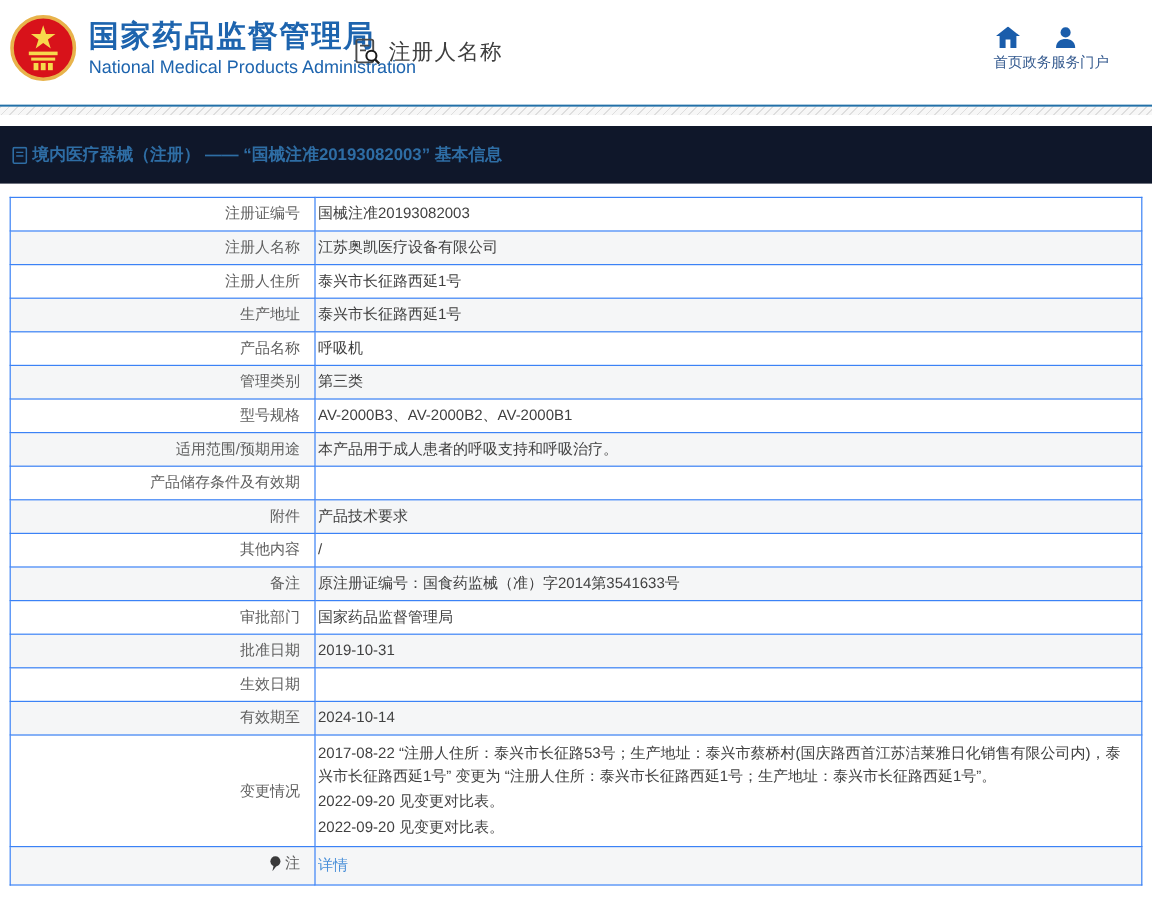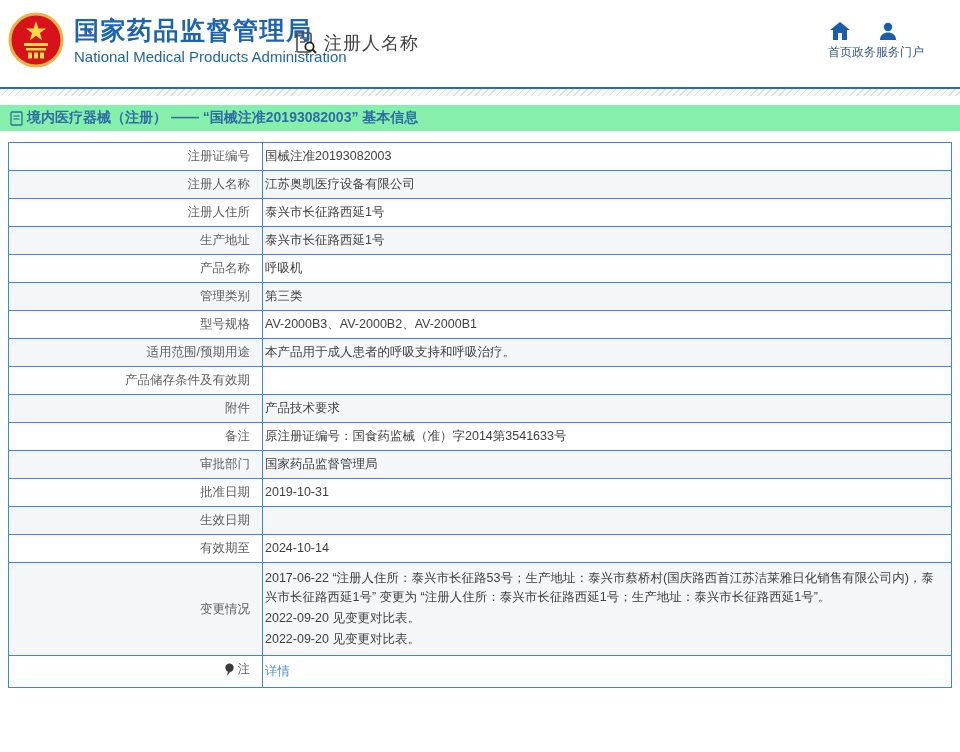--- a/index.html
+++ b/index.html
@@ -18,21 +18,21 @@
   .header-nav { position: absolute; right: 36px; top: 22px; display: flex; }
   .nav-item { display: flex; flex-direction: column; align-items: center; gap: 4px; cursor: pointer; }
   .nav-item .lbl { font-size: 12px; color: #33598e; white-space: nowrap; }
 
   
   .blue-rule { height: 2px; background: #2270a8; }
   .hatch-band { height: 7px; background: repeating-linear-gradient(135deg, #dedede 0 1px, #f7f7f7 1px 5px); }
   .gap-white { height: 9px; background: #fff; }
 
   
-  .breadcrumb-bar { height: 26px; background: #86efac; display: flex; align-items: center; padding: 0 10px; gap: 4px; }
+  .breadcrumb-bar { height: 48px; background: #0f172a; display: flex; align-items: center; padding: 0 10px; gap: 4px; }
   .breadcrumb-text { font-size: 14px; font-weight: bold; color: #2e6da4; }
 
   
   .table-wrap { margin: 11px 8px 0 8px; }
   table.info { width: 100%; border-collapse: collapse; table-layout: fixed; }
   table.info col.c1 { width: 254px; }
   table.info tr:nth-child(even) { background: #f5f6f7; }
   table.info th, table.info td { border: 1px solid #3b82f6; font-size: 12.5px; line-height: 15px; vertical-align: middle; }
   table.info th { text-align: right; font-weight: normal; color: #5f5f5f; padding: 6px 12px 6px 6px; }
   table.info td { text-align: left; color: #404040; padding: 6px 8px 6px 2px; word-break: break-all; }
@@ -143,20 +143,24 @@
         </tr>
         <tr>
           <th>产品储存条件及有效期</th>
           <td></td>
         </tr>
         <tr>
           <th>附件</th>
           <td>产品技术要求</td>
         </tr>
         <tr>
+          <th>其他内容</th>
+          <td>/</td>
+        </tr>
+        <tr>
           <th>备注</th>
           <td>原注册证编号：国食药监械（准）字2014第3541633号</td>
         </tr>
         <tr>
           <th>审批部门</th>
           <td>国家药品监督管理局</td>
         </tr>
         <tr>
           <th>批准日期</th>
           <td>2019-10-31</td>
@@ -165,21 +169,21 @@
           <th>生效日期</th>
           <td></td>
         </tr>
         <tr>
           <th>有效期至</th>
           <td>2024-10-14</td>
         </tr>
         <tr>
           <th>变更情况</th>
           <td>
-            <div class="vline">2017-06-22 “注册人住所：泰兴市长征路53号；生产地址：泰兴市蔡桥村(国庆路西首江苏洁莱雅日化销售有限公司内)，泰兴市长征路西延1号” 变更为 “注册人住所：泰兴市长征路西延1号；生产地址：泰兴市长征路西延1号”。</div>
+            <div class="vline">2017-08-22 “注册人住所：泰兴市长征路53号；生产地址：泰兴市蔡桥村(国庆路西首江苏洁莱雅日化销售有限公司内)，泰兴市长征路西延1号” 变更为 “注册人住所：泰兴市长征路西延1号；生产地址：泰兴市长征路西延1号”。</div>
             <div class="vline">2022-09-20 见变更对比表。</div>
             <div class="vline">2022-09-20 见变更对比表。</div>
           </td>
         </tr>
         <tr>
           <th><span class="label-with-icon">
               <svg width="11" height="14" viewBox="0 0 11 14">
                 <circle cx="5.5" cy="4.8" r="4.2" fill="#3a3a3a"></circle>
                 <path d="M4 8.2 L3 13 L6.4 8.6 Z" fill="#3a3a3a"></path>
               </svg>

